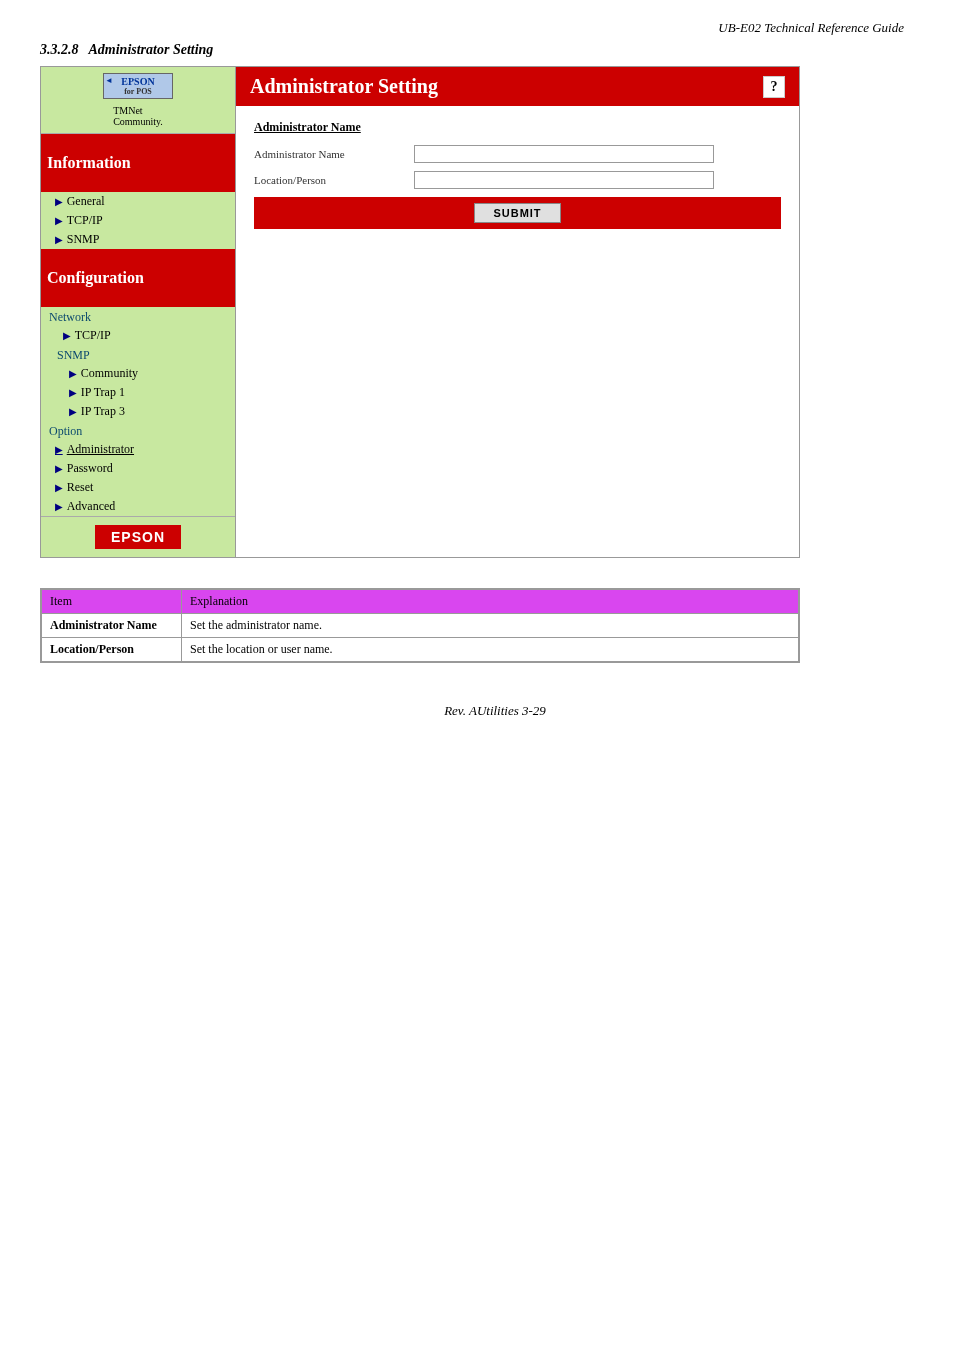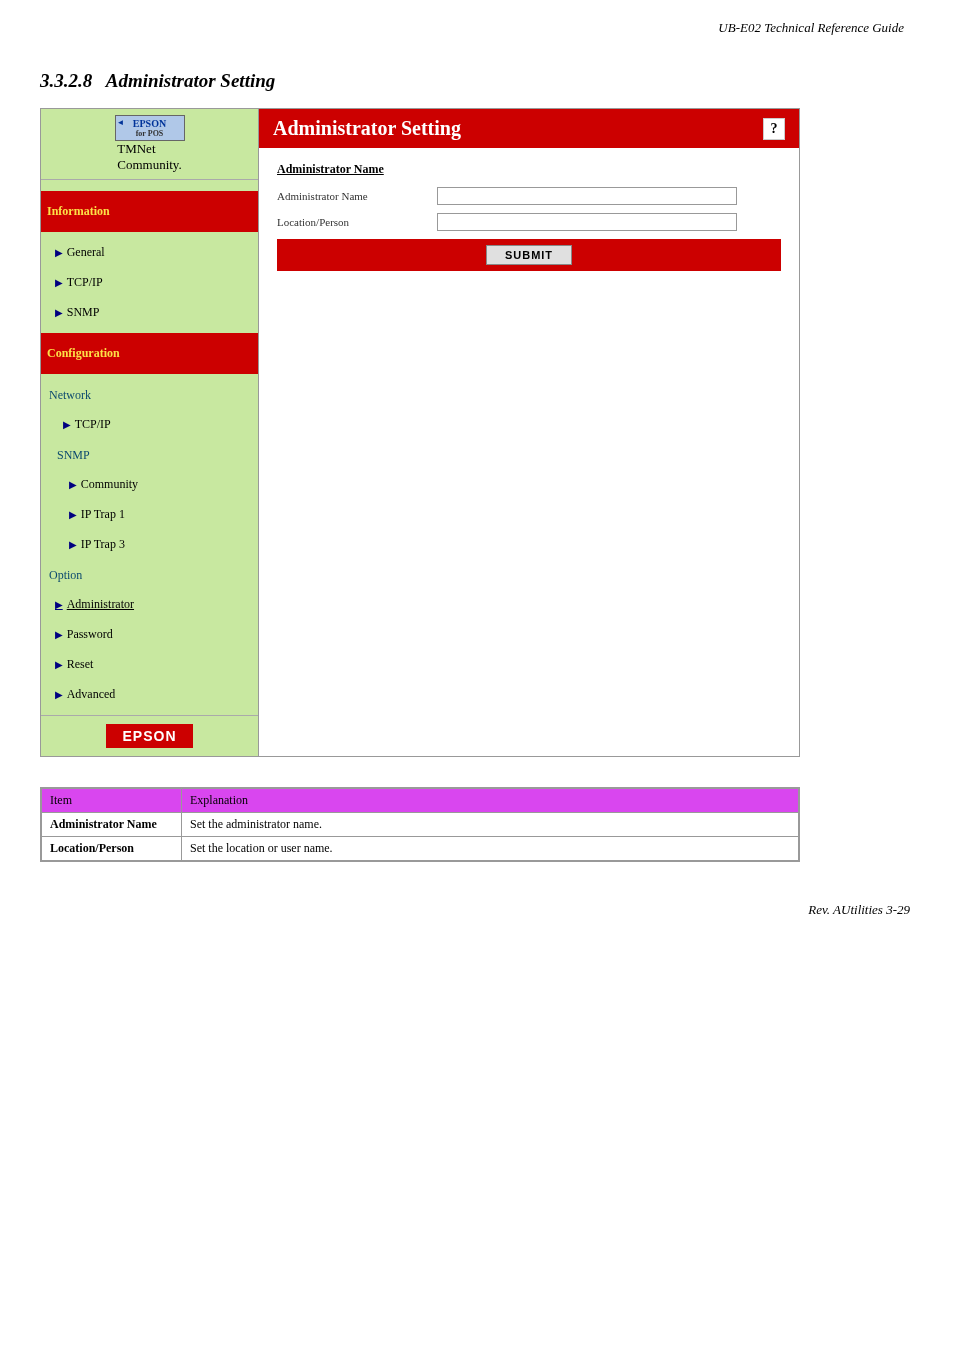--- a/index.html
+++ b/index.html
@@ -11,50 +11,49 @@
       padding: 20px 40px;
       font-size: 13px;
       color: #000;
     }
 
     
     .page-header {
       text-align: right;
       font-style: italic;
       font-size: 13px;
-      margin-bottom: 34px;
+      margin-bottom: 6px;
       padding-right: 10px;
     }
 
     
     .section-title {
       font-style: italic;
       font-weight: bold;
-      font-size: 19px;
-      margin-bottom: 16px;
+      font-size: 14px;
+      margin-bottom: 8px;
     }
 
     
     .ui-frame {
       border: 1px solid #999;
       display: flex;
       width: 760px;
       min-height: 400px;
       margin-bottom: 30px;
     }
 
     
     .sidebar {
-      width: 218px;
+      width: 195px;
       background: #c8e8a0;
       border-right: 1px solid #999;
       flex-shrink: 0;
       display: flex;
       flex-direction: column;
-      gap: 11px;
     }
 
     .sidebar-logo {
       display: flex;
       flex-direction: column;
       align-items: center;
       padding: 6px 4px;
       border-bottom: 1px solid #aaa;
     }
 
@@ -78,31 +77,31 @@
       top: 2px;
       color: #003399;
     }
 
     .logo-for-pos {
       font-size: 8px;
       color: #333;
     }
 
     .logo-tmnet {
-      font-size: 13px;
+      font-size: 10px;
       color: #000;
-      margin-top: 0;
+      margin-top: 6px;
     }
 
     .sidebar-section-header {
       background: #cc0000;
-      color: #fde047;
-      font-weight: bold;
-      font-size: 12px;
-      padding: 13px 6px;
+      color: #ffffff;
+      font-weight: bold;
+      font-size: 16px;
+      padding: 20px 6px;
     }
 
     .sidebar-item {
       display: flex;
       align-items: center;
       padding: 2px 8px 2px 14px;
       font-size: 12px;
       color: #000;
       cursor: pointer;
     }
@@ -263,21 +262,21 @@
 
     table tbody td:first-child {
       font-weight: bold;
       width: 140px;
       white-space: nowrap;
     }
 
     
     .page-footer {
       display: flex;
-      justify-content: flex-end;
+      justify-content: center;
       margin-top: 40px;
       font-style: italic;
       font-size: 13px;
       padding: 0 4px;
       margin-left: 36px;
     }
   </style>
 </head>
 <body>
 

